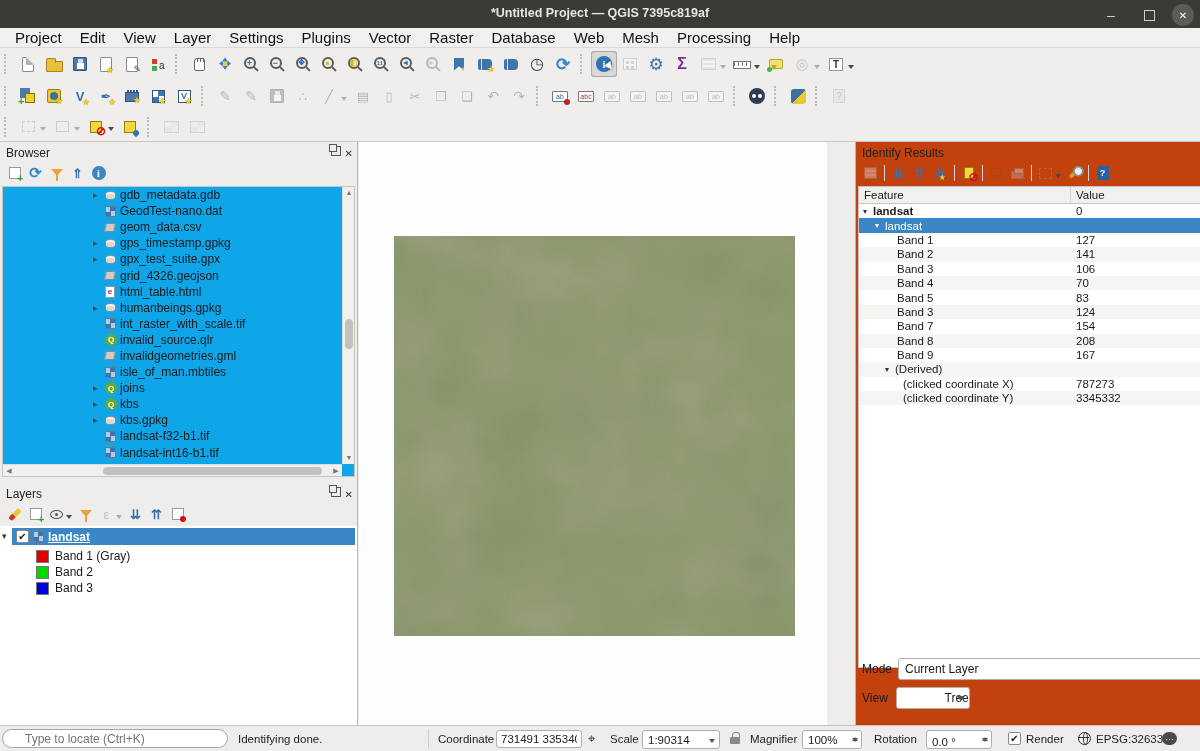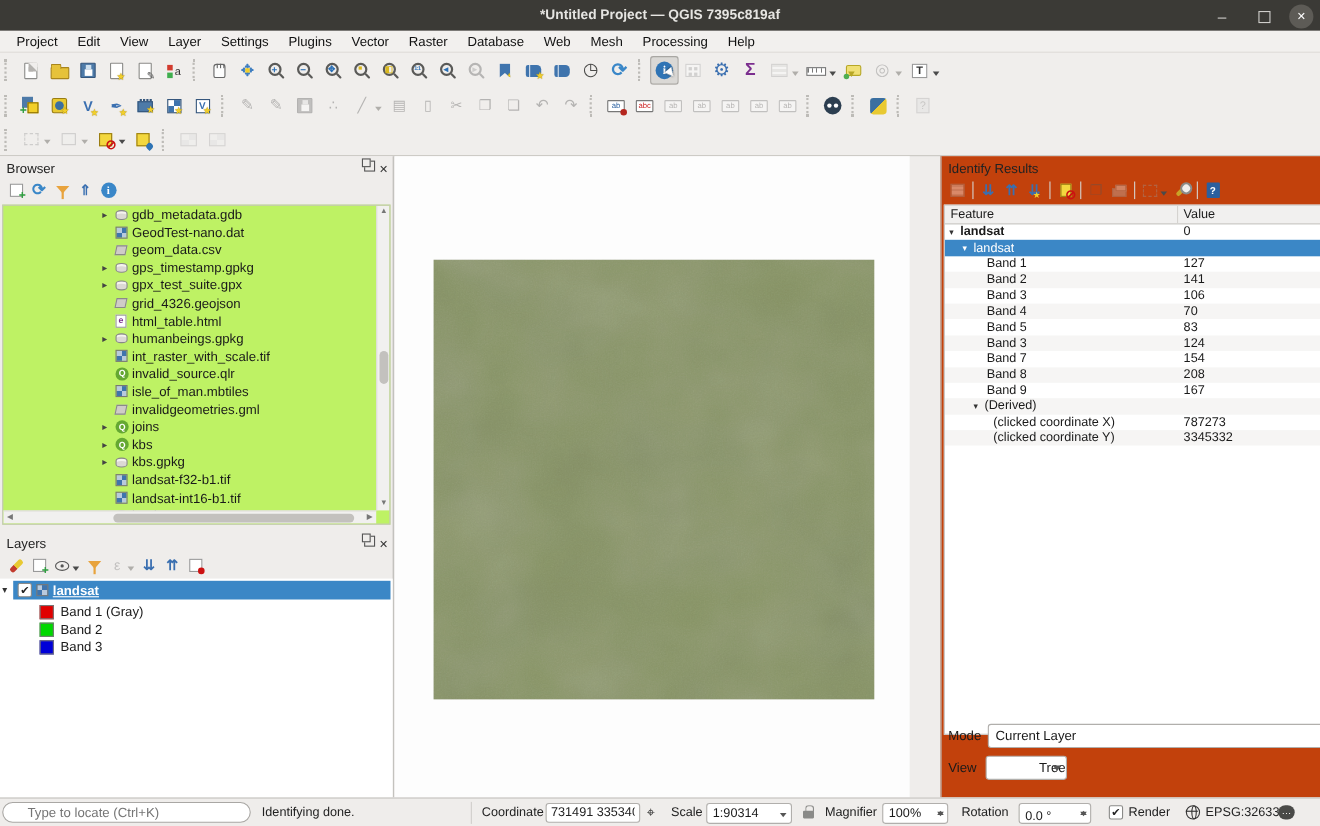--- a/index.html
+++ b/index.html
@@ -13,21 +13,21 @@
   .winbtn { position:absolute; top:4px; width:22px; height:22px; display:flex;
     align-items:center; justify-content:center; color:#cfcecb; font-size:11px; }
   .wb-min::before{content:"–"; font-size:14px;}
   .wb-max::before{content:""; width:9px;height:9px;border:1px solid #cfcecb; display:block;}
   .wb-close{ background:#5d5b56; border-radius:50%; color:#fff;}
   .wb-close::before{content:"✕"; font-size:10px;}
 
   
   #menubar { position:absolute; top:28px; left:0; width:1200px; height:20px;
     background:#f2f0ee; border-bottom:1px solid #dbd9d5; display:flex; align-items:center; padding-left:6px;}
-  .menu-item { padding:0 9px; font-size:12px; color:#111; }
+  .menu-item { padding:0 9px; font-size:15px; color:#111; }
 
   
   .tbrow { position:absolute; left:0; width:1200px; background:#f0eeec; display:flex; align-items:center; }
   #tb1{top:48px;height:32px;} #tb2{top:80px;height:32px;} #tb3{top:112px;height:30px;border-bottom:1px solid #c9c7c3;}
   .grip{ width:6px; height:20px; border-left:2px dotted #bdbbb7; margin:0 5px 0 4px; }
   .tbtn { width:26px; height:26px; display:inline-flex; align-items:center; justify-content:center;
     position:relative; border-radius:3px; flex:none;}
   .tbtn.pressed{ background:#dad8d5; box-shadow: inset 0 0 0 1px #a9a7a3; }
   .caret{ width:0;height:0; border:3px solid transparent; border-top:4px solid #4a4a4a; margin:8px 3px 0 -1px; flex:none;}
   .caret.dim{ border-top-color:#b0aeaa; }
@@ -156,21 +156,21 @@
   .pi-clear::after{content:"⊘";position:absolute;right:-6px;bottom:-6px;color:#c11;font-size:12px;font-weight:bold;}
   .pi-print{width:13px;height:8px;background:#bbb;border:1px solid #999;position:relative;margin-top:4px;}
   .pi-print::before{content:"";position:absolute;left:2px;top:-4px;width:8px;height:4px;background:#eee;border:1px solid #999;}
   .pi-wrench{width:13px;height:4px;border-radius:2px;background:#c9a227;transform:rotate(-45deg);position:relative;}
   .pi-wrench::after{content:"";position:absolute;right:-3px;top:-2px;width:7px;height:7px;border:2px solid #8a8a88;border-radius:50%;background:#f0eeec;}
   .pi-book{width:12px;height:14px;background:#2b5f9e;border-radius:1px;display:flex;align-items:center;justify-content:center;position:relative;}
   .pi-book::before{content:"?";color:#fff;font-size:9px;font-weight:bold;}
   .psep{width:1px;height:16px;background:#d5d3d0;margin:0 3px;flex:none;}
 
   
-  .listarea{ position:absolute; left:2px; right:2px; background:#bef264; border:1px solid #c6c4c1; overflow:hidden;}
+  .listarea{ position:absolute; left:2px; right:2px; background:#0ea5e9; border:1px solid #c6c4c1; overflow:hidden;}
   .brow{ display:flex; align-items:center; height:16.1px; padding-left:90px; font-size:12px; white-space:nowrap;}
   .brow .slot{ width:12px; flex:none; font-size:9px; color:#444;}
   .slot.exp::before{content:"▸";}
   .brow .ticon{ width:15px; flex:none; display:flex; align-items:center;}
   .t-db{width:11px;height:9px;background:#dcd9d4;border:1px solid #888;border-radius:5px/3px;box-shadow:inset 0 2px 0 #f5f3ef;}
   .t-raster{width:11px;height:11px;background:conic-gradient(#3f74ad 25%,#b8cadd 0 50%,#3f74ad 0 75%,#b8cadd 0);border:1px solid #777;}
   .t-vector{width:10px;height:9px;background:#cfccc7;border:1px solid #8a8a88;transform:skewX(-12deg);}
   .t-html{width:10px;height:12px;background:#fff;border:1px solid #999;display:flex;align-items:center;justify-content:center;}
   .t-html::before{content:"e";font-size:8px;color:#7b2e8e;font-weight:bold;}
   .t-qgis{width:12px;height:12px;border-radius:50%;background:#65a832;display:flex;align-items:center;justify-content:center;}
@@ -584,30 +584,30 @@
     <div class="brow">
         <span class="slot"></span>
         <span class="ticon">
           <span class="t-qgis"></span>
         </span>
         <span>invalid_source.qlr</span>
       </div>
     <div class="brow">
         <span class="slot"></span>
         <span class="ticon">
+          <span class="t-vector"></span>
+        </span>
+        <span>invalidgeometries.gml</span>
+      </div>
+    <div class="brow">
+        <span class="slot"></span>
+        <span class="ticon">
           <span class="t-raster"></span>
         </span>
         <span>isle_of_man.mbtiles</span>
-      </div>
-    <div class="brow">
-        <span class="slot"></span>
-        <span class="ticon">
-          <span class="t-vector"></span>
-        </span>
-        <span>invalidgeometries.gml</span>
       </div>
     <div class="brow">
         <span class="slot exp"></span>
         <span class="ticon">
           <span class="t-qgis"></span>
         </span>
         <span>joins</span>
       </div>
     <div class="brow">
         <span class="slot exp"></span>

